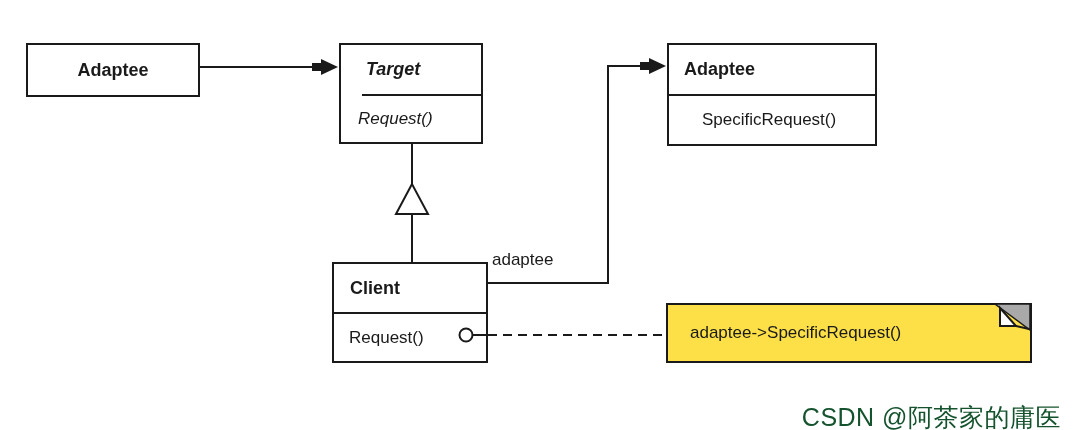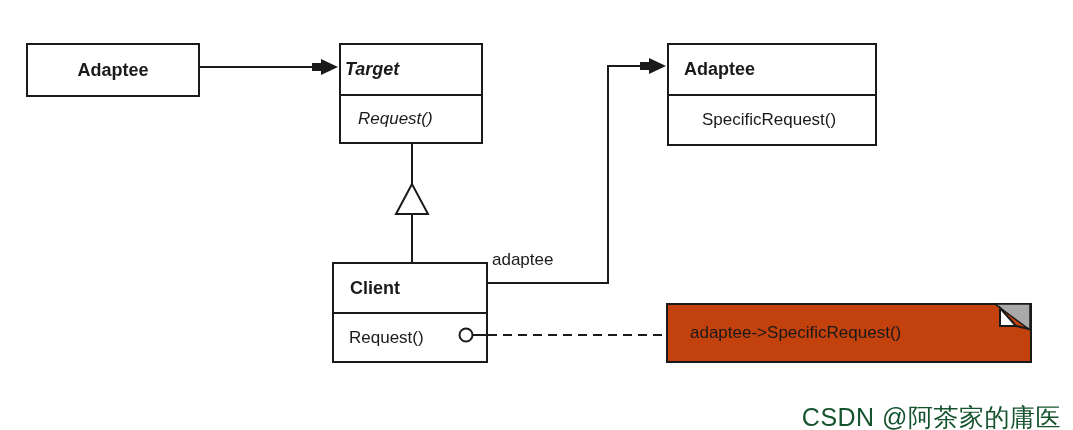--- a/index.html
+++ b/index.html
@@ -52,40 +52,40 @@
     font-weight: bold;
     font-size: 18px;
   }
   .italic { font-style: italic; }
 
   
   #client-box { left: 26px; top: 43px; width: 174px; height: 54px; }
 
   
   #target-box { left: 339px; top: 43px; width: 144px; height: 101px; }
-  #target-box .title  { height: 51px; padding-left: 4px; }
+  #target-box .title  { height: 51px; padding-left: 4px; margin-left: 21px; }
   #target-box .method { height: 46px; padding-left: 17px; }
 
   
   #adaptee-box { left: 667px; top: 43px; width: 210px; height: 103px; }
   #adaptee-box .title  { height: 51px; padding-left: 15px; }
   #adaptee-box .method { height: 48px; padding-left: 33px; }
 
   
   #adapter-box { left: 332px; top: 262px; width: 156px; height: 101px; }
   #adapter-box .title  { height: 50px; padding-left: 16px; }
   #adapter-box .method { height: 47px; padding-left: 15px; }
 
   
   #note-box {
     position: absolute;
     box-sizing: border-box;
     left: 666px; top: 303px;
     width: 366px; height: 60px;
-    background: #c2410c;
+    background: #fde047;
     border: 2px solid #1a1a1a;
     display: flex;
     align-items: center;
     padding-left: 22px;
     font-size: 17px;
     z-index: 2;
   }
 
   .assoc-label {
     position: absolute;

